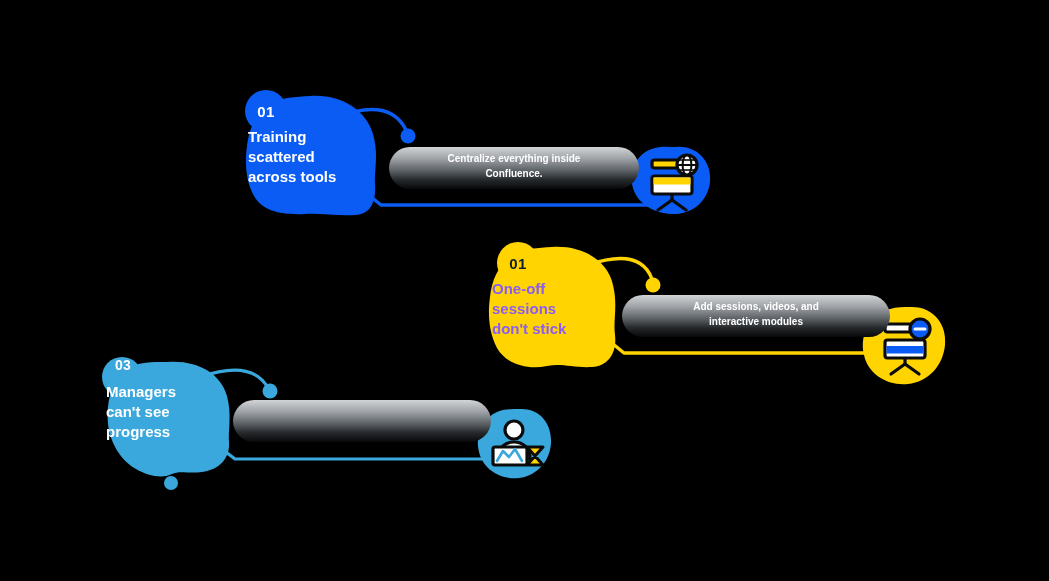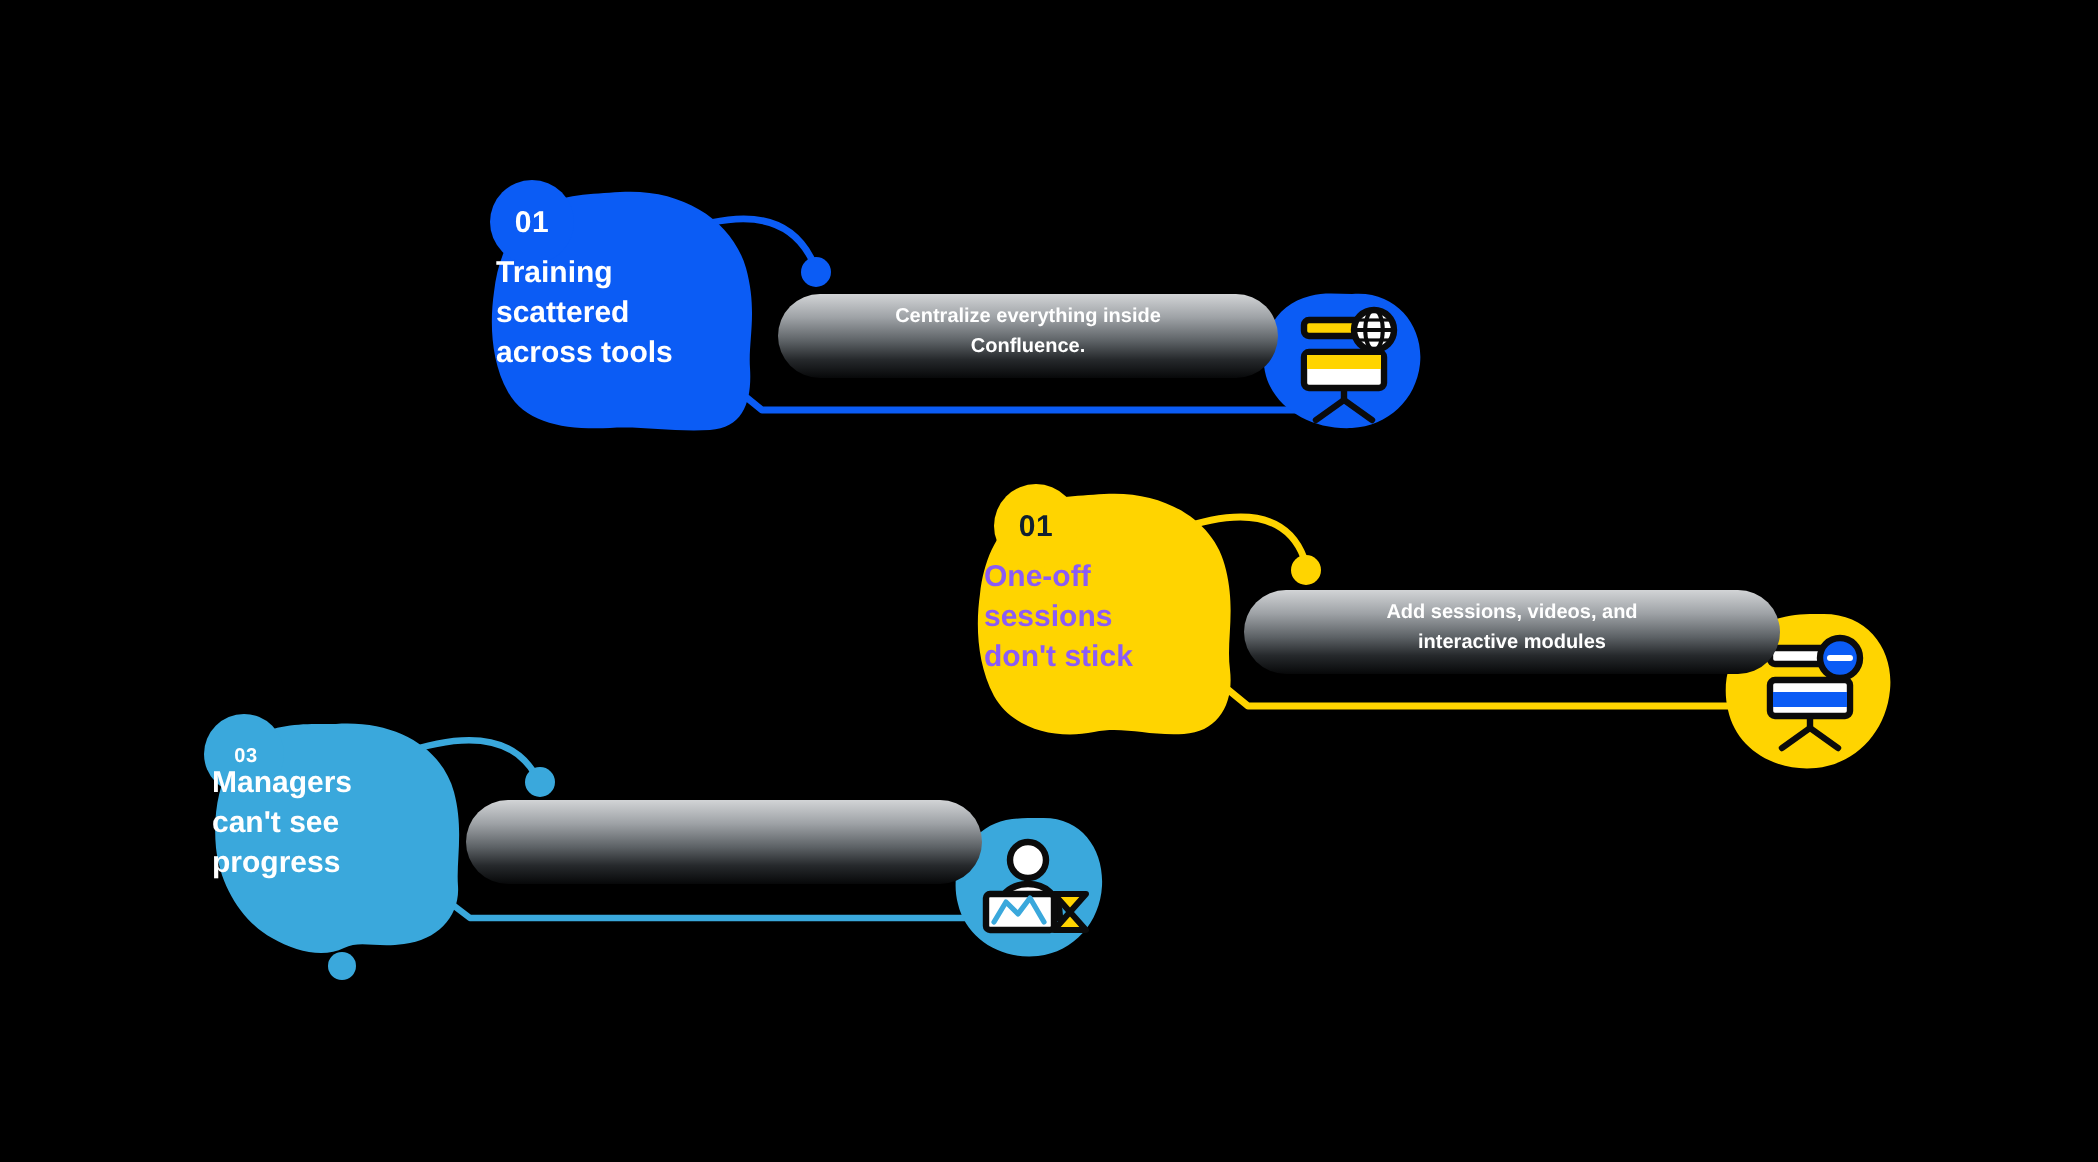--- a/index.html
+++ b/index.html
@@ -222,21 +222,21 @@
     <span>01</span>
   </div>
   <div class="blob-text" style="left:492px; top:279px; width:126px; color:#8b5cf6;">One-off
 sessions
 don't stick</div>
 
   <div class="pill" style="left:622px; top:295px; width:268px;"></div>
   <div class="pill-text" style="left:617px; top:300px; width:278px;">Add sessions, videos, and
 interactive modules</div>
 
-  <div class="badge" style="left:104px; top:359px; color:#FFFFFF; font-size:10px;">
+  <div class="badge" style="left:104px; top:346px; color:#FFFFFF; font-size:14px;">
     <span>03</span>
   </div>
   <div class="blob-text" style="left:106px; top:382px; width:126px; color:#FFFFFF;">Managers
 can't see
 progress</div>
 
   <div class="pill" style="left:233px; top:400px; width:258px;"></div>
 
 </div>
 

